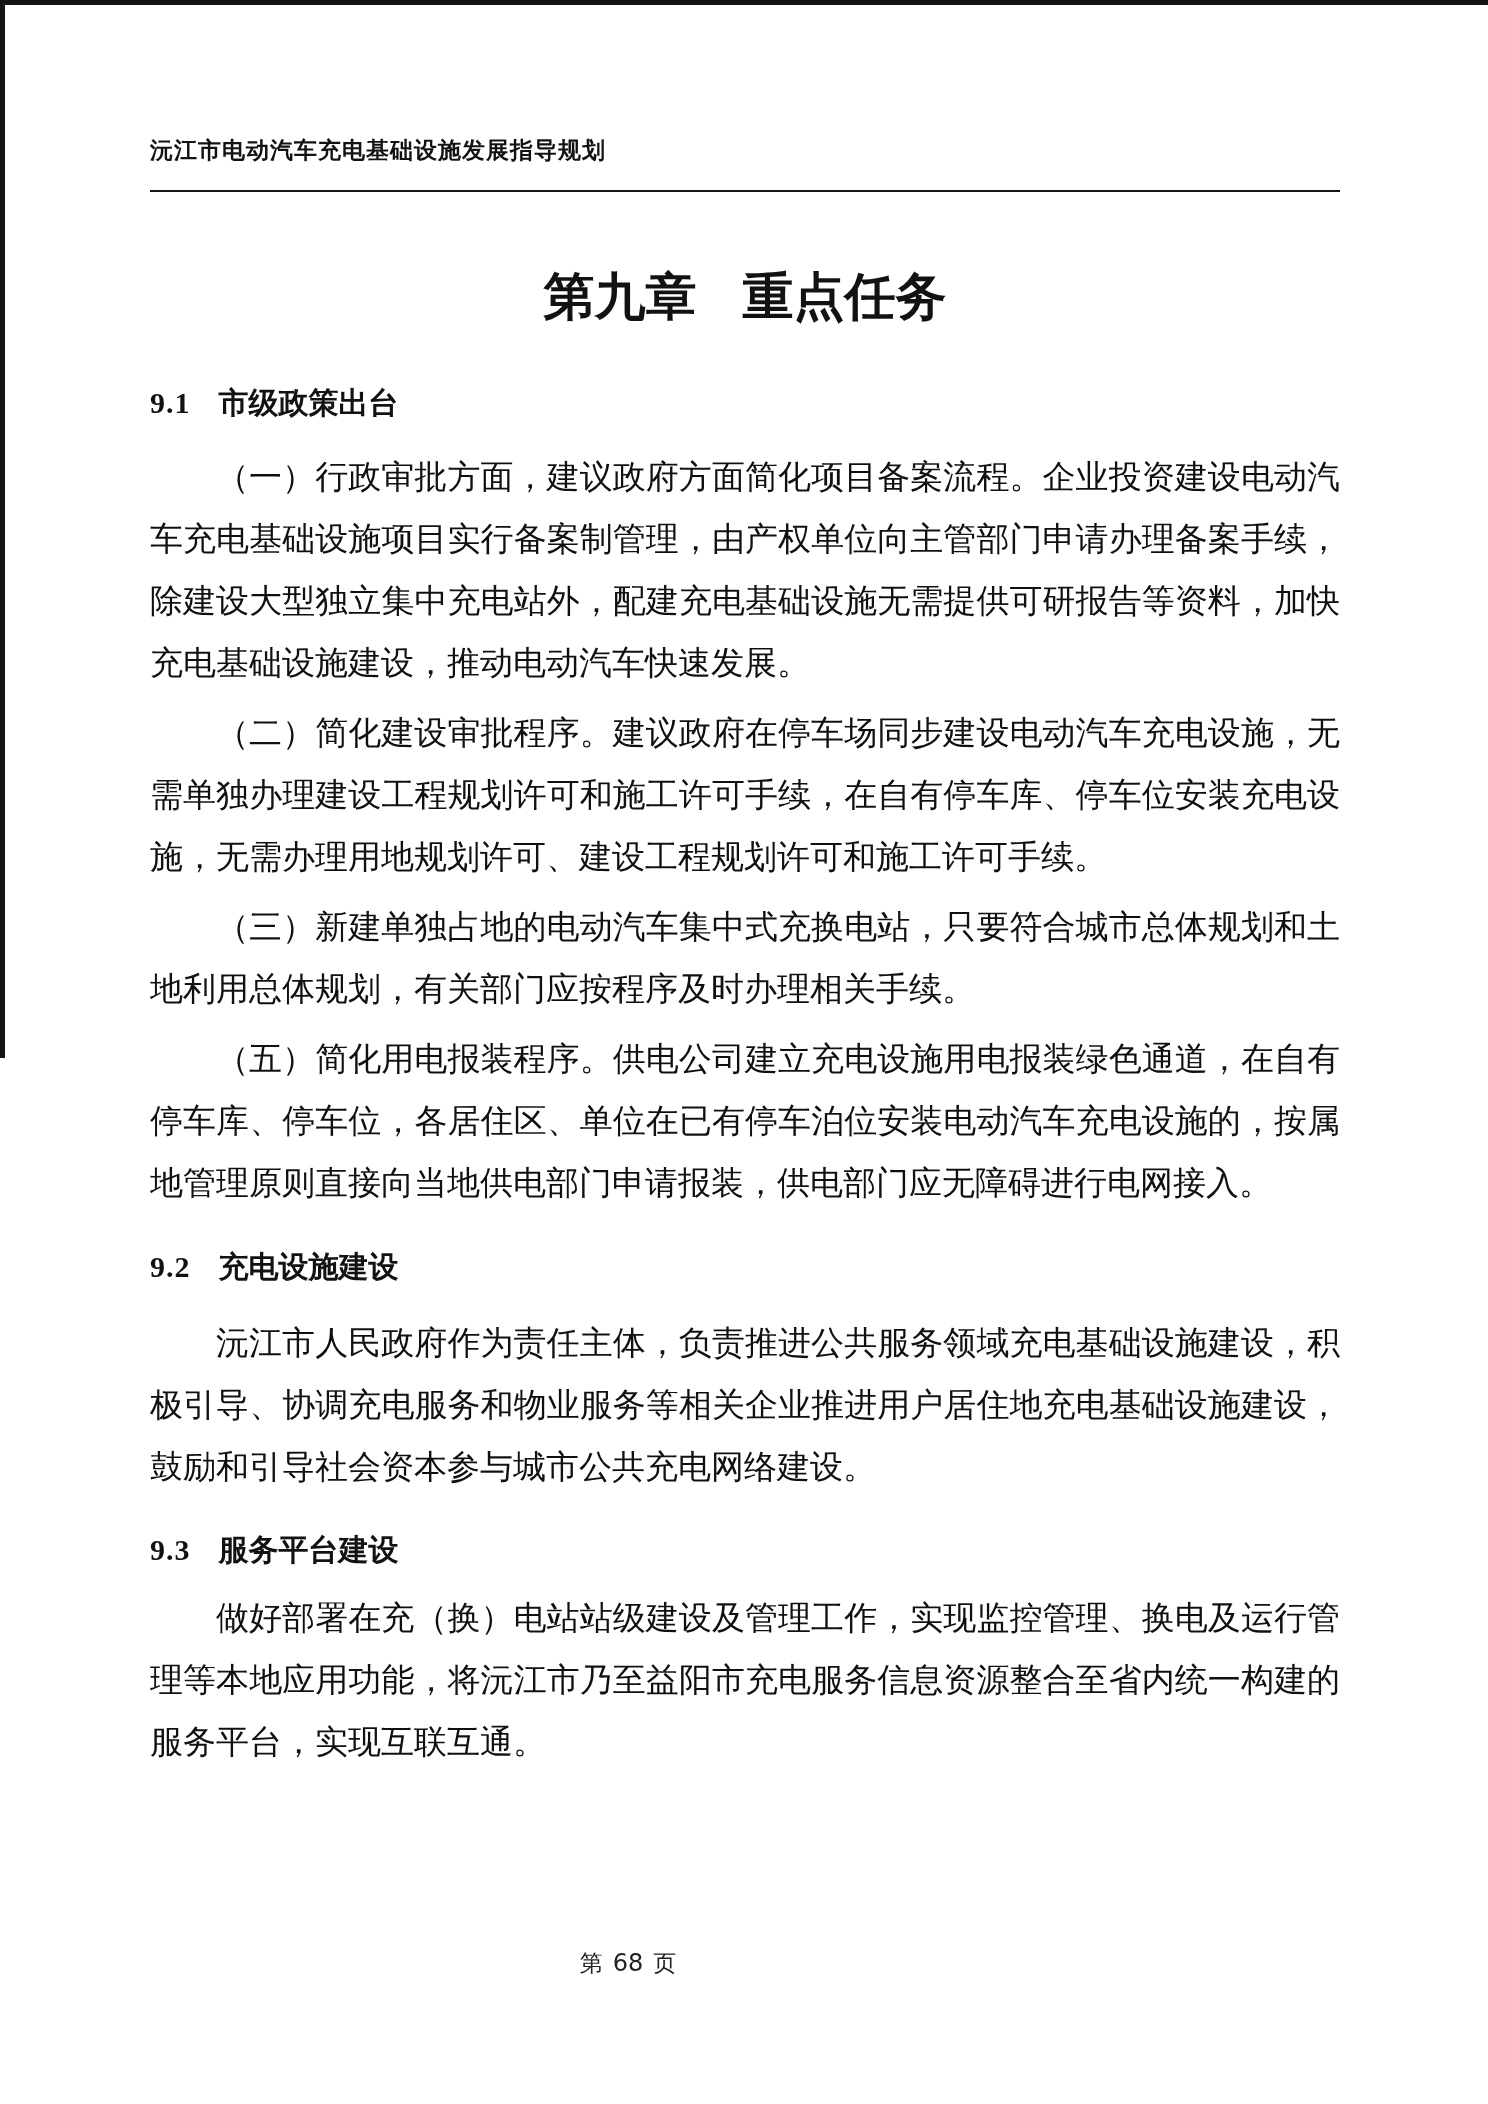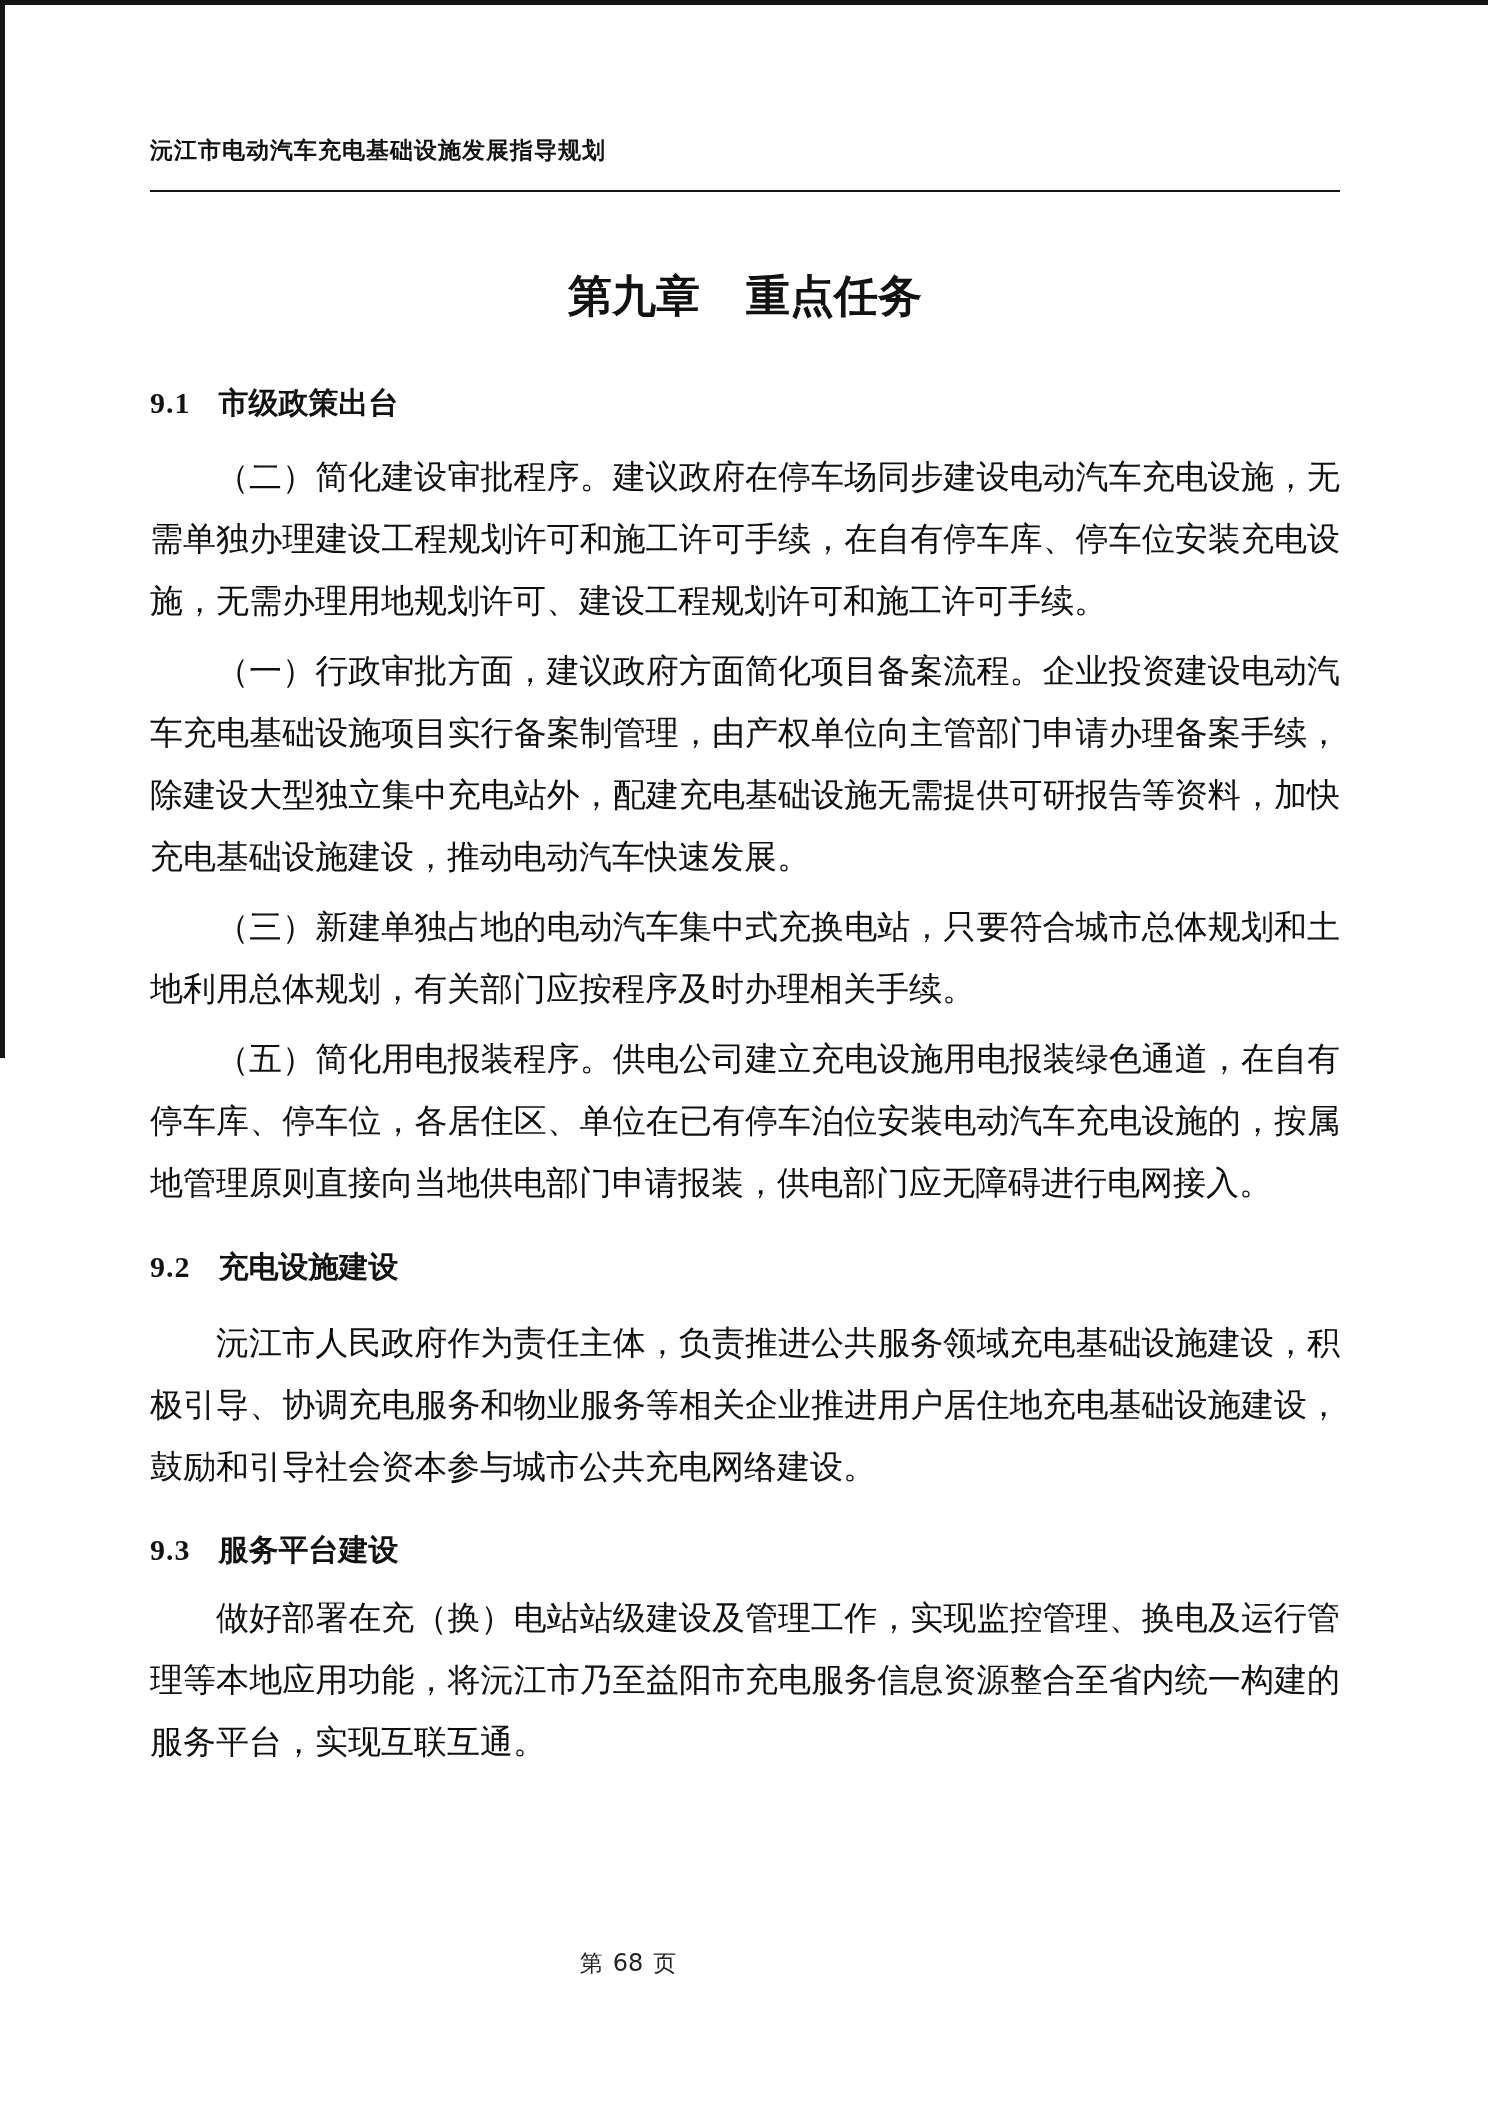--- a/index.html
+++ b/index.html
@@ -36,21 +36,21 @@
     font-size: 23px;
     line-height: 30px;
     letter-spacing: 1px;
     padding-bottom: 24px;
     border-bottom: 2px solid #161616;
     font-weight: bold;
   }
   .chapter-title {
     margin: 74px 0 0 0;
     text-align: center;
-    font-size: 44px;
+    font-size: 51px;
     line-height: 62px;
     font-weight: bold;
   }
   .chapter-title .chapter-name {
     margin-left: 46px;
   }
   .sec-heading {
     font-size: 30px;
     line-height: 46px;
     font-weight: bold;
@@ -96,22 +96,22 @@
 <div class="content">
 
   <header class="doc-header">
     <span>沅江市电动汽车充电基础设施发展指导规划</span>
   </header>
 
   <h1 class="chapter-title"><span>第九章</span><span class="chapter-name">重点任务</span></h1>
 
   <section>
     <h2 class="sec-heading sec-1"><span class="sec-num">9.1</span><span class="sec-title">市级政策出台</span></h2>
+    <p class="body-para">（一）行政审批方面，建议政府方面简化项目备案流程。企业投资建设电动汽车充电基础设施项目实行备案制管理，由产权单位向主管部门申请办理备案手续，除建设大型独立集中充电站外，配建充电基础设施无需提供可研报告等资料，加快充电基础设施建设，推动电动汽车快速发展。</p>
     <p class="body-para">（二）简化建设审批程序。建议政府在停车场同步建设电动汽车充电设施，无需单独办理建设工程规划许可和施工许可手续，在自有停车库、停车位安装充电设施，无需办理用地规划许可、建设工程规划许可和施工许可手续。</p>
-    <p class="body-para">（一）行政审批方面，建议政府方面简化项目备案流程。企业投资建设电动汽车充电基础设施项目实行备案制管理，由产权单位向主管部门申请办理备案手续，除建设大型独立集中充电站外，配建充电基础设施无需提供可研报告等资料，加快充电基础设施建设，推动电动汽车快速发展。</p>
     <p class="body-para">（三）新建单独占地的电动汽车集中式充换电站，只要符合城市总体规划和土地利用总体规划，有关部门应按程序及时办理相关手续。</p>
     <p class="body-para">（五）简化用电报装程序。供电公司建立充电设施用电报装绿色通道，在自有停车库、停车位，各居住区、单位在已有停车泊位安装电动汽车充电设施的，按属地管理原则直接向当地供电部门申请报装，供电部门应无障碍进行电网接入。</p>
   </section>
 
   <section>
     <h2 class="sec-heading sec-2"><span class="sec-num">9.2</span><span class="sec-title">充电设施建设</span></h2>
     <p class="body-para">沅江市人民政府作为责任主体，负责推进公共服务领域充电基础设施建设，积极引导、协调充电服务和物业服务等相关企业推进用户居住地充电基础设施建设，鼓励和引导社会资本参与城市公共充电网络建设。</p>
   </section>
 
   <section>

